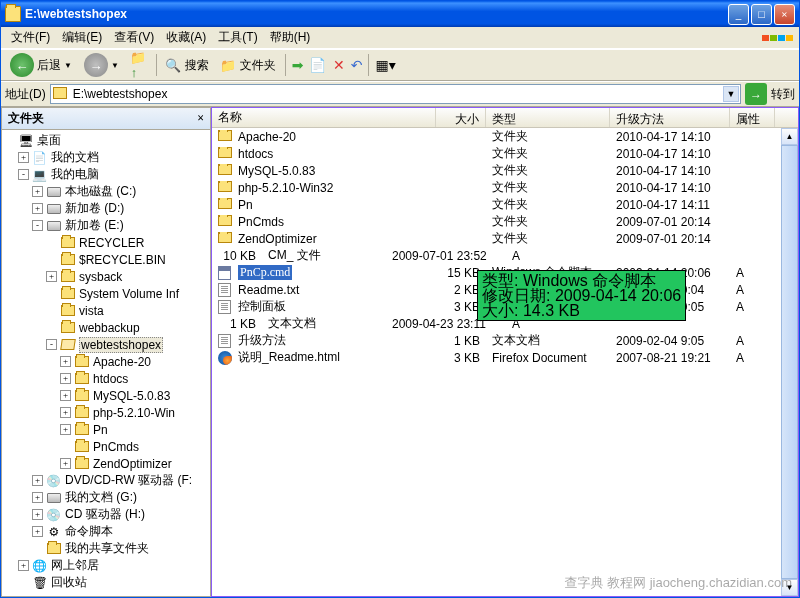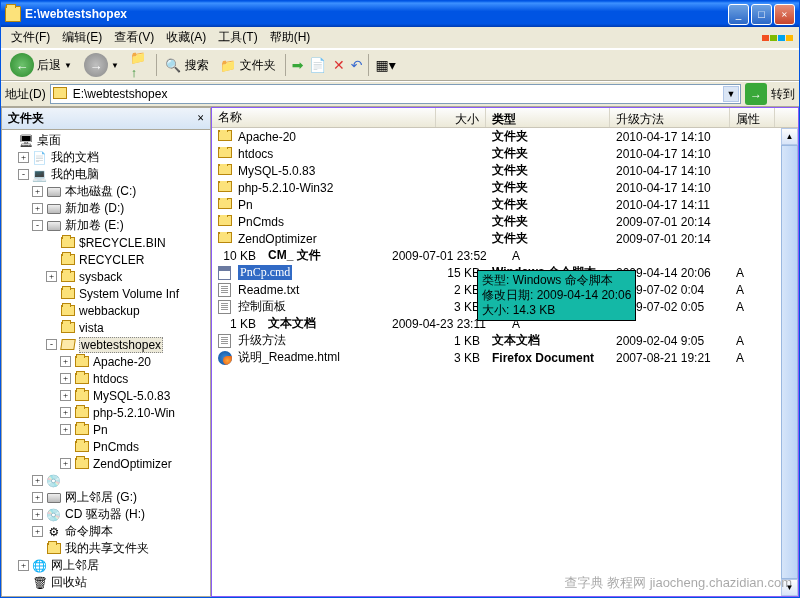--- a/index.html
+++ b/index.html
@@ -51,24 +51,24 @@
 .listhdr { height: 20px; background: linear-gradient(#fdfdfd,#ece9d8); border-bottom: 1px solid #cac6b8; display: flex; }
 .listhdr .col { border-right: 1px solid #d8d5c8; padding: 3px 6px; white-space: nowrap; overflow: hidden; }
 .listbody { flex: 1; overflow: auto; }
 .lrow { display: flex; height: 17px; align-items: center; }
 .lrow .cell { padding: 0 6px; white-space: nowrap; overflow: hidden; }
 .lrow .fic { width: 16px; height: 14px; margin-right: 4px; display: inline-block; vertical-align: middle; }
 .lrow.sel { }
 .lrow.sel .name-txt { background: #316ac5; color: #fff; padding: 0 2px; font-family: Liberation Serif, serif; }
 .c-name { width: 224px; display: flex; align-items: center; }
 .c-size { width: 50px; text-align: right; }
-.c-type { width: 124px; font-weight: bold; }
+.c-type { width: 124px; }
 .c-date { width: 120px; }
 .c-attr { width: 45px; }
-.tooltip { position: absolute; background: #14b8a6; border: 1px solid #000; padding: 2px 4px; font-size: 12px; line-height: 15px; pointer-events: none; z-index: 10; }
+.tooltip { position: absolute; background: #22c55e; border: 1px solid #000; padding: 2px 4px; font-size: 16px; line-height: 15px; pointer-events: none; z-index: 10; }
 .scrollbar-v { position: absolute; right: 0; top: 20px; bottom: 0; width: 17px; background: #f1efe6; display: flex; flex-direction: column; }
 .sb-btn { height: 17px; background: linear-gradient(#fdfdfd,#d8e4f8); border: 1px solid #b3c8e8; font-size: 8px; text-align: center; line-height: 15px; cursor: pointer; }
 .sb-thumb { flex: 1; background: linear-gradient(to right,#d6e5f9,#bcd4f6); border: 1px solid #9bb8e0; margin: 0; }
 .watermark { position: absolute; right: 6px; bottom: 4px; font-size: 13px; color: rgba(0,0,0,0.35); font-family: sans-serif; }
 .file-txt { width: 13px; height: 14px; background: #fff; border: 1px solid #888; position: relative; }
 .file-txt::after { content: ""; position: absolute; top: 2px; left: 2px; right: 2px; height: 1px; background: #999; box-shadow: 0 2px #999, 0 4px #999, 0 6px #999; }
 .file-cmd { width: 13px; height: 14px; background: #fff; border: 1px solid #6b7aa0; position: relative; }
 .file-cmd::before { content: ""; position: absolute; top: 0; left: 0; right: 0; height: 4px; background: #6b7aa0; }
 .file-ff { width: 14px; height: 14px; border-radius: 50%; background: radial-gradient(circle,#3b8bd6,#0a4f9e); position: relative; overflow: hidden; }
 .file-ff::after { content: ""; position: absolute; right: 0; bottom: 0; width: 9px; height: 9px; background: radial-gradient(circle,#ffa63b,#e55b13); border-radius: 50% 0 50% 50%; }
@@ -194,36 +194,36 @@
             <span class="lbl">新加卷 (E:)</span>
           </div>
           <div class="tree-row">
             <span class="spc"></span>
             <span class="spc"></span>
             <span class="spc"></span>
             <span class="noexp"></span>
             <span class="ticon">
               <span class="fold-closed"></span>
             </span>
+            <span class="lbl">RECYCLER</span>
+          </div>
+          <div class="tree-row">
+            <span class="spc"></span>
+            <span class="spc"></span>
+            <span class="spc"></span>
+            <span class="noexp"></span>
+            <span class="ticon">
+              <span class="fold-closed"></span>
+            </span>
             <span class="lbl">$RECYCLE.BIN</span>
           </div>
           <div class="tree-row">
             <span class="spc"></span>
             <span class="spc"></span>
             <span class="spc"></span>
-            <span class="noexp"></span>
-            <span class="ticon">
-              <span class="fold-closed"></span>
-            </span>
-            <span class="lbl">RECYCLER</span>
-          </div>
-          <div class="tree-row">
-            <span class="spc"></span>
-            <span class="spc"></span>
-            <span class="spc"></span>
             <span class="exp">+</span>
             <span class="ticon">
               <span class="fold-closed"></span>
             </span>
             <span class="lbl">sysback</span>
           </div>
           <div class="tree-row">
             <span class="spc"></span>
             <span class="spc"></span>
             <span class="spc"></span>
@@ -234,32 +234,32 @@
             <span class="lbl">System Volume Inf</span>
           </div>
           <div class="tree-row">
             <span class="spc"></span>
             <span class="spc"></span>
             <span class="spc"></span>
             <span class="noexp"></span>
             <span class="ticon">
               <span class="fold-closed"></span>
             </span>
+            <span class="lbl">vista</span>
+          </div>
+          <div class="tree-row">
+            <span class="spc"></span>
+            <span class="spc"></span>
+            <span class="spc"></span>
+            <span class="noexp"></span>
+            <span class="ticon">
+              <span class="fold-closed"></span>
+            </span>
             <span class="lbl">webbackup</span>
           </div>
-          <div class="tree-row">
-            <span class="spc"></span>
-            <span class="spc"></span>
-            <span class="spc"></span>
-            <span class="noexp"></span>
-            <span class="ticon">
-              <span class="fold-closed"></span>
-            </span>
-            <span class="lbl">vista</span>
-          </div>
           <div class="tree-row sel">
             <span class="spc"></span>
             <span class="spc"></span>
             <span class="spc"></span>
             <span class="exp">-</span>
             <span class="ticon">
               <span class="fold-open"></span>
             </span>
             <span class="lbl">webtestshopex</span>
           </div>
@@ -338,29 +338,30 @@
             <span class="ticon">
               <span class="fold-closed"></span>
             </span>
             <span class="lbl">ZendOptimizer</span>
           </div>
           <div class="tree-row">
             <span class="spc"></span>
             <span class="spc"></span>
             <span class="exp">+</span>
             <span class="ticon" style="font-size: 12px;">💿</span>
+            <span class="lbl">DVD/CD-RW 驱动器 (F:</span>
           </div>
           <div class="tree-row">
             <span class="spc"></span>
             <span class="spc"></span>
             <span class="exp">+</span>
             <span class="ticon">
               <span class="drv"></span>
             </span>
-            <span class="lbl">网上邻居 (G:)</span>
+            <span class="lbl">我的文档 (G:)</span>
           </div>
           <div class="tree-row">
             <span class="spc"></span>
             <span class="spc"></span>
             <span class="exp">+</span>
             <span class="ticon" style="font-size: 12px;">💿</span>
             <span class="lbl">CD 驱动器 (H:)</span>
           </div>
           <div class="tree-row">
             <span class="spc"></span>

